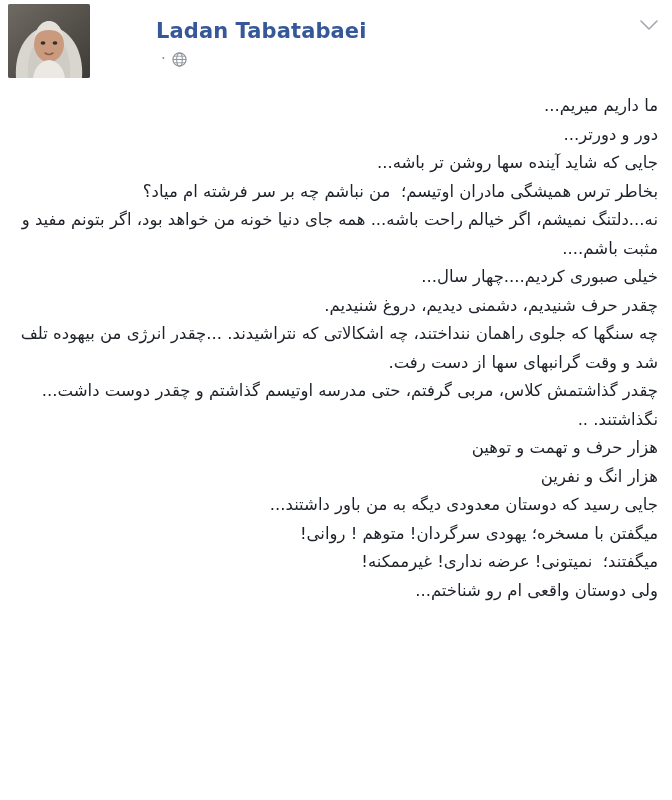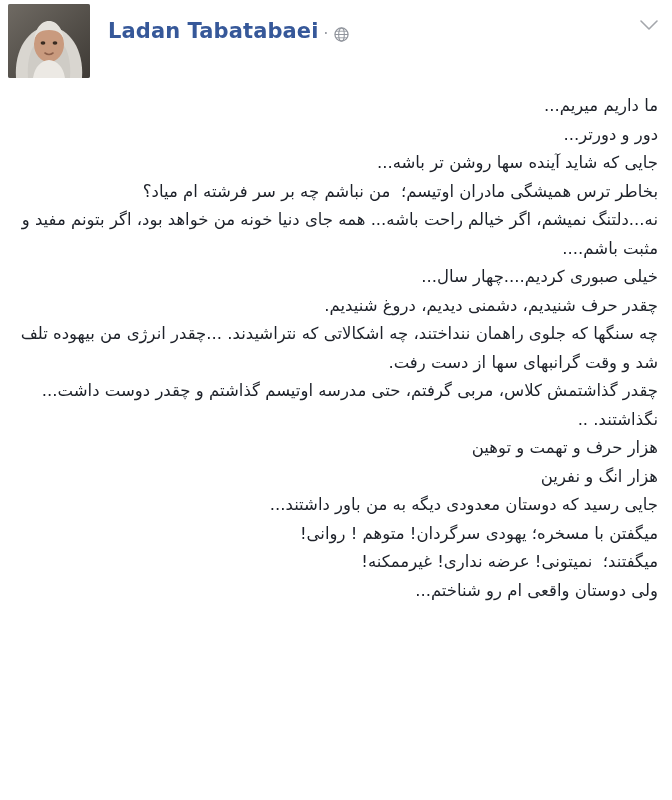--- a/index.html
+++ b/index.html
@@ -43,22 +43,23 @@
     position: relative;
     margin-top: -4px;
     margin-left: -2px;
   }
   .avatar svg { display: block; }
 
   .header-text {
     padding-left: 18px;
     padding-top: 10px;
     display: flex;
-    flex-direction: row;
+    flex-direction: column;
     justify-content: flex-start;
+    margin-left: 48px;
   }
 
   .author-name {
     font-size: 21px;
     font-weight: bold;
     color: #365899;
     line-height: 26px;
     letter-spacing: 0.1px;
     font-family: "DejaVu Sans", "Liberation Sans", sans-serif;
   }

